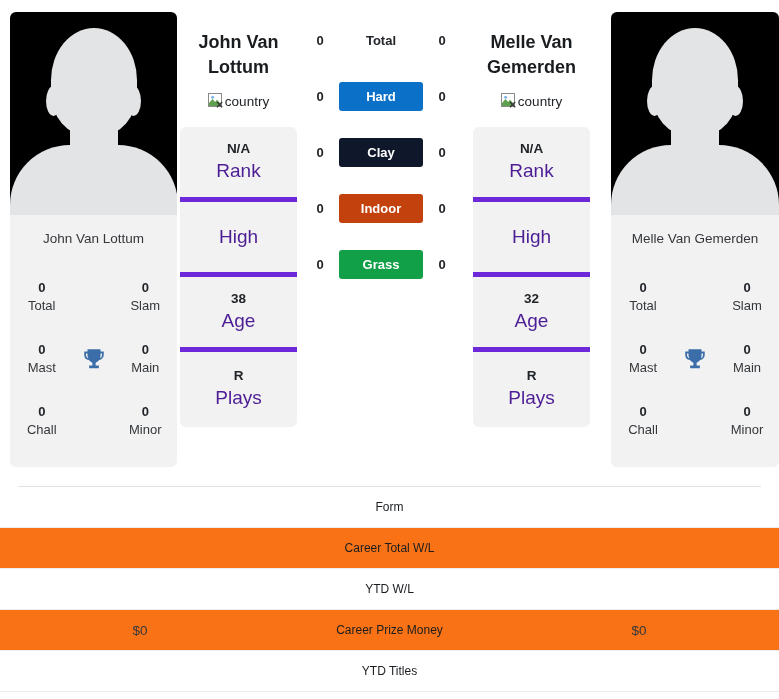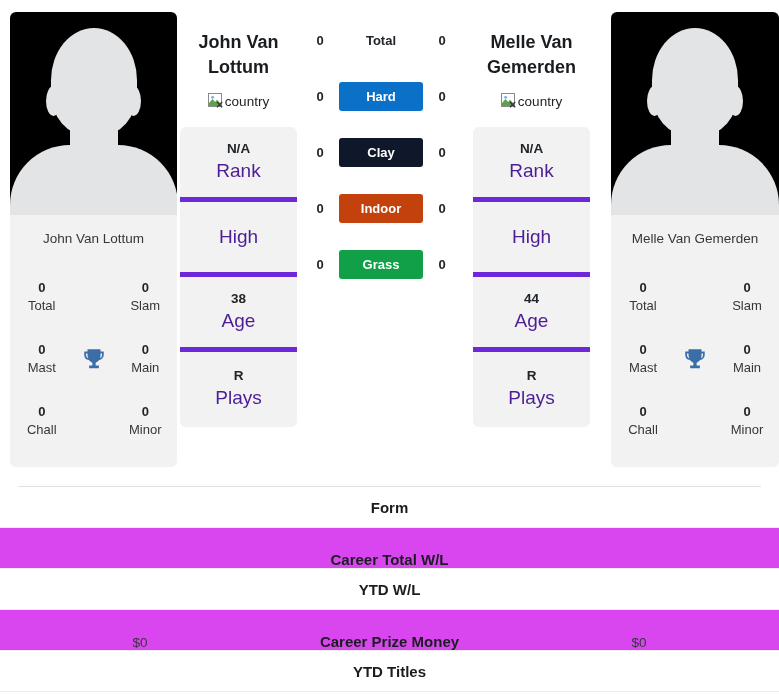--- a/index.html
+++ b/index.html
@@ -172,28 +172,28 @@
   .cmp-table {
     position: absolute; top: 487px; left: 0;
     width: 779px;
   }
   .cmp-row {
     position: relative;
     height: 41px;
     display: flex; align-items: center;
     border-bottom: 1px solid #ececec;
   }
-  .cmp-row.striped { background: #d946ef; align-items: flex-end; }
+  .cmp-row.striped { background: #f97316; }
   .cmp-left, .cmp-right {
     width: 280px; text-align: center;
     font-size: 13.5px; color: #34373b;
   }
   .cmp-mid {
     flex: 1; text-align: center;
-    font-size: 15px; font-weight: bold; color: #1a1d20;
+    font-size: 12px; font-weight: normal; color: #1a1d20;
   }
 </style>
 </head>
 <body>
 
 <div class="page">
 
   <div class="top">
 
     <div class="avatar-card left">
@@ -321,21 +321,21 @@
       <div class="info-card">
         <div class="info-item">
           <div class="info-val">N/A</div>
           <div class="info-lbl">Rank</div>
         </div>
         <div class="info-item">
           <div class="info-val"></div>
           <div class="info-lbl">High</div>
         </div>
         <div class="info-item">
-          <div class="info-val">44</div>
+          <div class="info-val">32</div>
           <div class="info-lbl">Age</div>
         </div>
         <div class="info-item">
           <div class="info-val">R</div>
           <div class="info-lbl">Plays</div>
         </div>
       </div>
     </div>
 
     <div class="avatar-card right">

